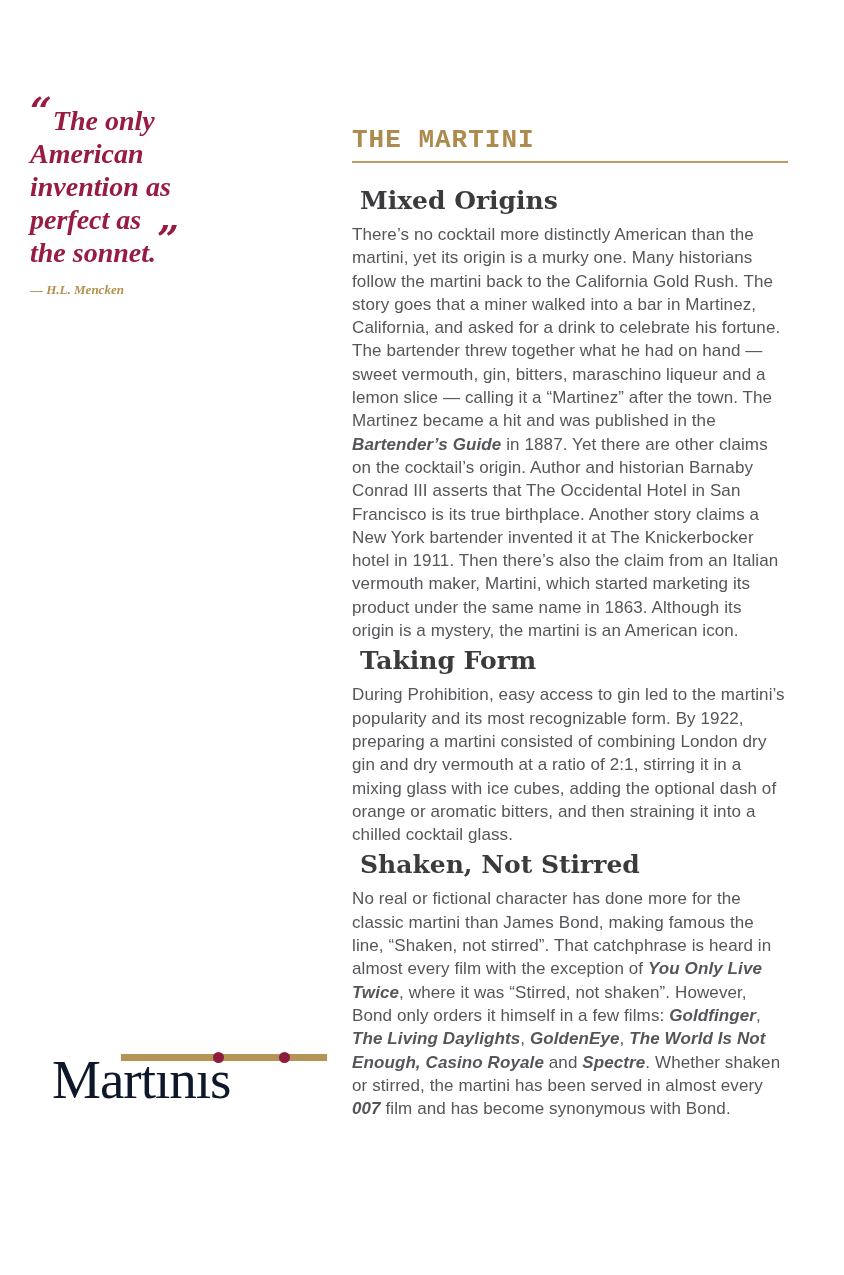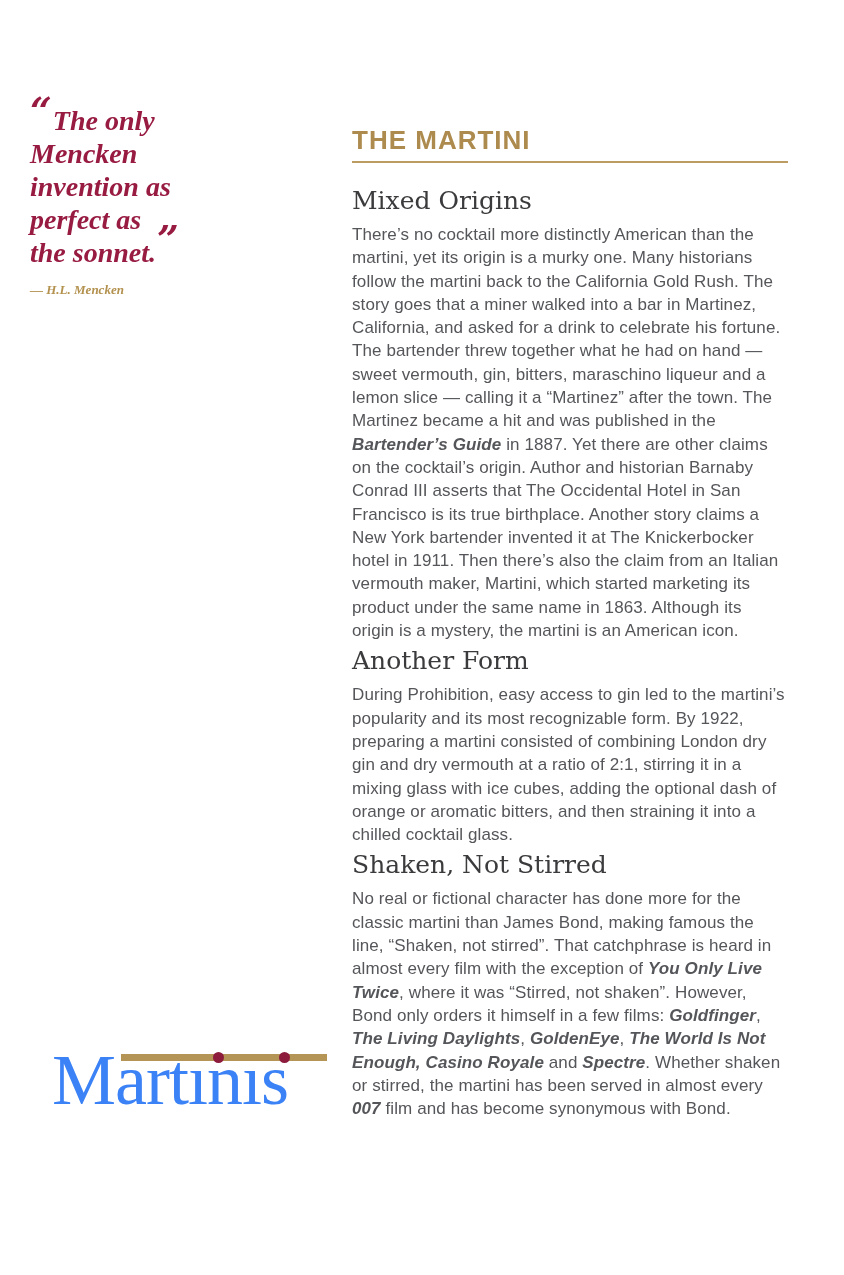--- a/index.html
+++ b/index.html
@@ -50,36 +50,36 @@
   }
 
   
   .article {
     position: absolute;
     left: 352px;
     top: 126px;
     width: 436px;
   }
   .article-title {
-    font-family: Liberation Sans, sans-serif;
+    font-family: Liberation Mono, monospace;
     font-weight: bold;
     font-size: 26px;
     line-height: 28px;
     letter-spacing: 1px;
     color: #AD8B4E;
     padding-bottom: 7px;
     border-bottom: 2px solid #BC9C63;
   }
   .section-heading {
     font-family: "DejaVu Serif", "Liberation Serif", serif;
-    font-weight: normal;
+    font-weight: bold;
     font-size: 25px;
     line-height: 28px;
     color: #3B3B3D;
-    margin: 2px 0 8px 0;
+    margin: 2px 0 8px 8px;
   }
   .section:first-of-type .section-heading { margin-top: 24px; }
   .section-paragraph {
     font-size: 17px;
     line-height: 23.3px;
     letter-spacing: 0.1px;
     color: #55565A;
     margin: 0 0 5px 0;
   }
   .section-paragraph .it { font-style: italic; font-weight: bold; }
@@ -87,24 +87,24 @@
   
   .logo {
     position: absolute;
     left: 52px;
     top: 1042px;
     width: 290px;
     height: 80px;
   }
   .logo-text {
     font-family: "Liberation Serif", "DejaVu Serif", serif;
-    font-size: 72px;
+    font-size: 55px;
     line-height: 76px;
     letter-spacing: -1px;
-    color: #3b82f6;
+    color: #0f172a;
     white-space: nowrap;
   }
   .logo-bar {
     position: absolute;
     left: 69px;
     top: 12px;
     width: 206px;
     height: 7px;
     background: #B59555;
   }
@@ -117,37 +117,37 @@
     background: #8C1B3C;
   }
   .logo-dot-1 { left: 161px; }
   .logo-dot-2 { left: 227px; }
 </style>
 </head>
 <body>
 
 <div class="pull-quote">
   <div class="pq-line"><span class="pq-mark pq-open">“</span><span>The only</span></div>
-  <div class="pq-line">Mencken</div>
+  <div class="pq-line">American</div>
   <div class="pq-line">invention as</div>
   <div class="pq-line">perfect as</div>
   <div class="pq-line"><span>the sonnet.</span><span class="pq-mark pq-close">”</span></div>
   <div class="pq-attrib">— H.L. Mencken</div>
 </div>
 
 <div class="article">
   <h1 class="article-title">THE MARTINI</h1>
 
   <div class="section">
     <h2 class="section-heading">Mixed Origins</h2>
     <p class="section-paragraph"><span>There’s no cocktail more distinctly American than the martini, yet its origin is a murky one. Many historians follow the martini back to the California Gold Rush. The story goes that a miner walked into a bar in Martinez, California, and asked for a drink to celebrate his fortune. The bartender threw together what he had on hand — sweet vermouth, gin, bitters, maraschino liqueur and a lemon slice — calling it a “Martinez” after the town. The Martinez became a hit and was published in the </span><span class="it">Bartender’s Guide</span><span> in 1887. Yet there are other claims on the cocktail’s origin. Author and historian Barnaby Conrad III asserts that The Occidental Hotel in San Francisco is its true birthplace. Another story claims a New York bartender invented it at The Knickerbocker hotel in 1911. Then there’s also the claim from an Italian vermouth maker, Martini, which started marketing its product under the same name in 1863. Although its origin is a mystery, the martini is an American icon.</span></p>
   </div>
 
   <div class="section">
-    <h2 class="section-heading">Another Form</h2>
+    <h2 class="section-heading">Taking Form</h2>
     <p class="section-paragraph"><span>During Prohibition, easy access to gin led to the martini’s popularity and its most recognizable form. By 1922, preparing a martini consisted of combining London dry gin and dry vermouth at a ratio of 2:1, stirring it in a mixing glass with ice cubes, adding the optional dash of orange or aromatic bitters, and then straining it into a chilled cocktail glass.</span></p>
   </div>
 
   <div class="section">
     <h2 class="section-heading">Shaken, Not Stirred</h2>
     <p class="section-paragraph"><span>No real or fictional character has done more for the classic martini than James Bond, making famous the line, “Shaken, not stirred”. That catchphrase is heard in almost every film with the exception of </span><span class="it">You Only Live Twice</span><span>, where it was “Stirred, not shaken”.  However, Bond only orders it himself in a few films: </span><span class="it">Goldfinger</span><span>, </span><span class="it">The Living Daylights</span><span>, </span><span class="it">GoldenEye</span><span>, </span><span class="it">The World Is Not Enough,</span><span> </span><span class="it">Casino Royale</span><span> and </span><span class="it">Spectre</span><span>. Whether shaken or stirred, the martini has been served in almost every </span><span class="it">007</span><span> film and has become synonymous with Bond.</span></p>
   </div>
 </div>
 
 <div class="logo">

